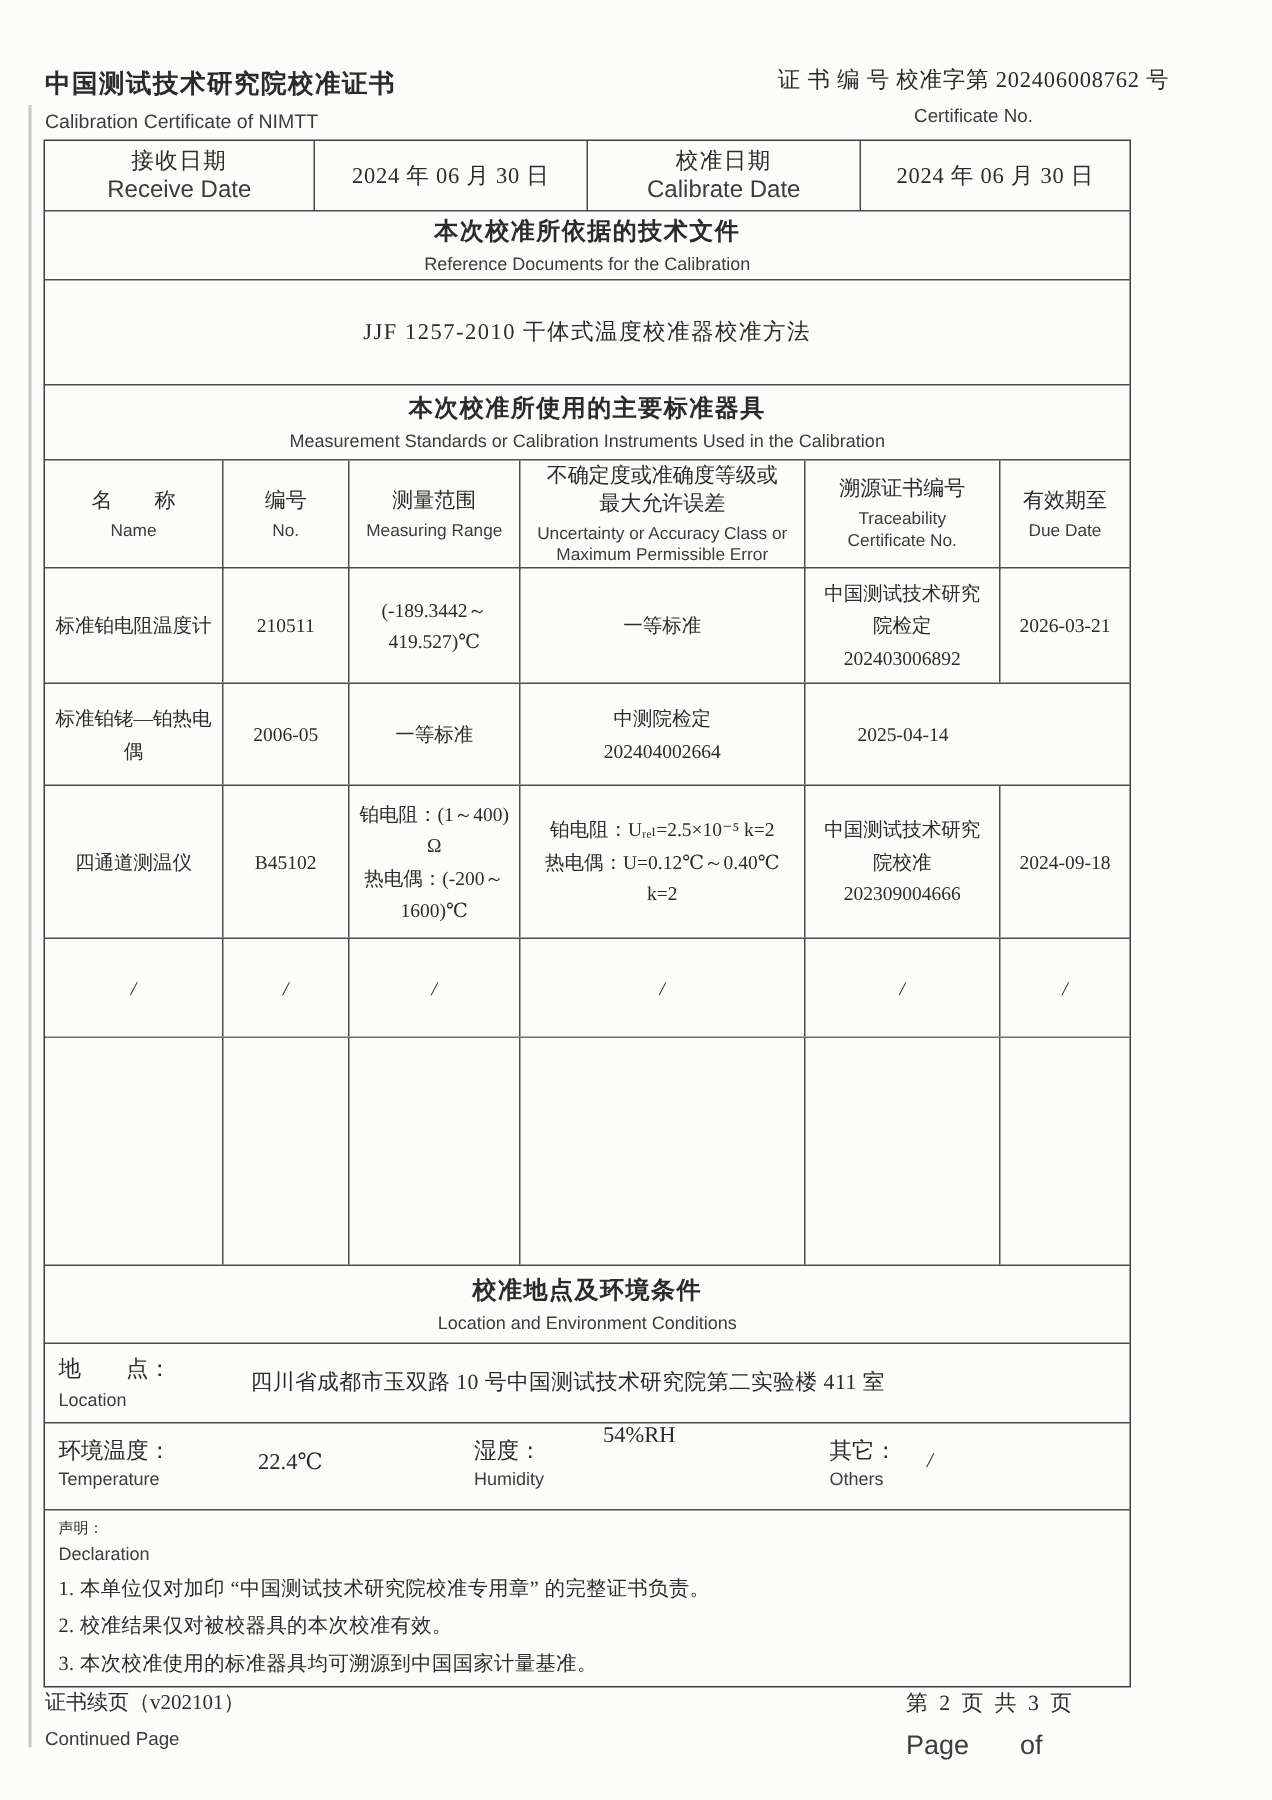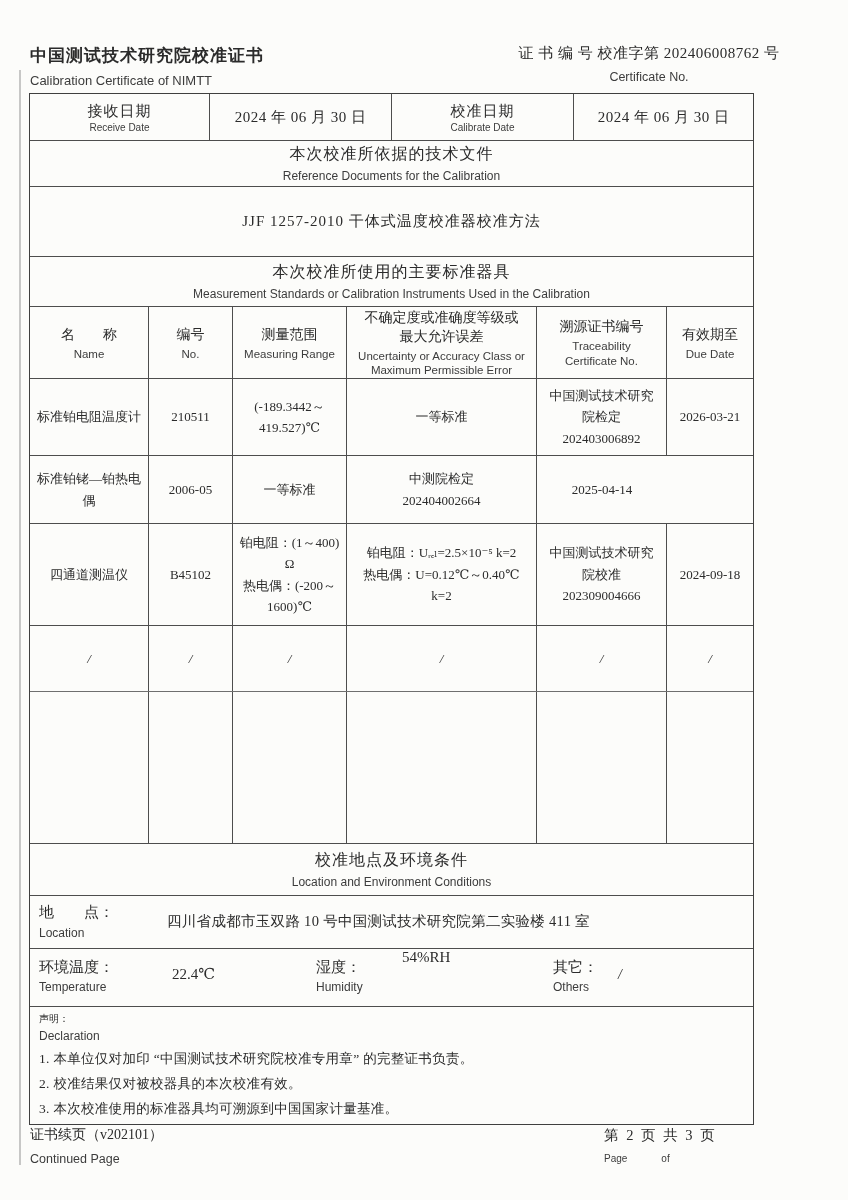--- a/index.html
+++ b/index.html
@@ -33,26 +33,26 @@
     background:transparent;
   }
   .row { border-bottom:1px solid #4d4d4d; }
   .row:last-child { border-bottom:none; }
 
   
   .date-row { display:grid; grid-template-columns:180px 182px 182px 1fr; height:47px; }
   .date-row > div { border-right:1px solid #4d4d4d; display:flex; flex-direction:column; align-items:center; justify-content:center; }
   .date-row > div:last-child { border-right:none; }
   .cell-label-cn { font-size:15px; letter-spacing:1px; }
-  .cell-label-en { font-size:10px; color:#3c3c3c; margin-top:1px; }
+  .cell-label-en { font-size:16px; color:#3c3c3c; margin-top:1px; }
   .date-value { font-size:15px; letter-spacing:.5px; }
 
   
   .section-header { display:flex; flex-direction:column; align-items:center; justify-content:center; }
-  .sec-cn { font-size:16px; font-weight:400; letter-spacing:1px; font-family:"Liberation Sans","DejaVu Sans",sans-serif; }
+  .sec-cn { font-size:16px; font-weight:700; letter-spacing:1px; font-family:"Liberation Sans","DejaVu Sans",sans-serif; }
   .sec-en { font-size:12px; color:#3c3c3c; margin-top:4px; font-family:"Liberation Sans","DejaVu Sans",sans-serif; }
   .h-ref { height:46px; }
   .h-std { height:50px; }
   .h-loc { height:52px; }
 
   
   .ref-doc { height:70px; display:flex; align-items:center; justify-content:center; font-size:15px; letter-spacing:1px; }
 
   
   .std-grid { display:grid; grid-template-columns:119px 84px 114px 190px 130px 1fr; }
@@ -88,21 +88,21 @@
   .decl-title { font-size:10px; }
   .decl-en { font-size:12px; color:#3c3c3c; margin-top:3px; font-family:"Liberation Sans","DejaVu Sans",sans-serif; }
   .decl-item { font-size:13.5px; margin-top:7px; letter-spacing:.3px; }
 
   
   .footer-left { position:absolute; left:30px; top:1126px; }
   .footer-left-cn { font-size:14px; }
   .footer-left-en { font-size:12.5px; color:#3c3c3c; margin-top:8px; }
   .footer-right { position:absolute; left:604px; top:1126px; }
   .footer-right-cn { font-size:14.5px; letter-spacing:2px; }
-  .footer-right-en { font-size:10px; color:#3c3c3c; margin-top:8px; }
+  .footer-right-en { font-size:18px; color:#3c3c3c; margin-top:8px; }
   .footer-right-en .of { margin-left:34px; }
 </style>
 </head>
 <body>
 
 <div class="scan-line"></div>
 
 <div class="top-header">
   <div class="doc-title">中国测试技术研究院校准证书</div>
   <div class="doc-subtitle sans">Calibration Certificate of NIMTT</div>

